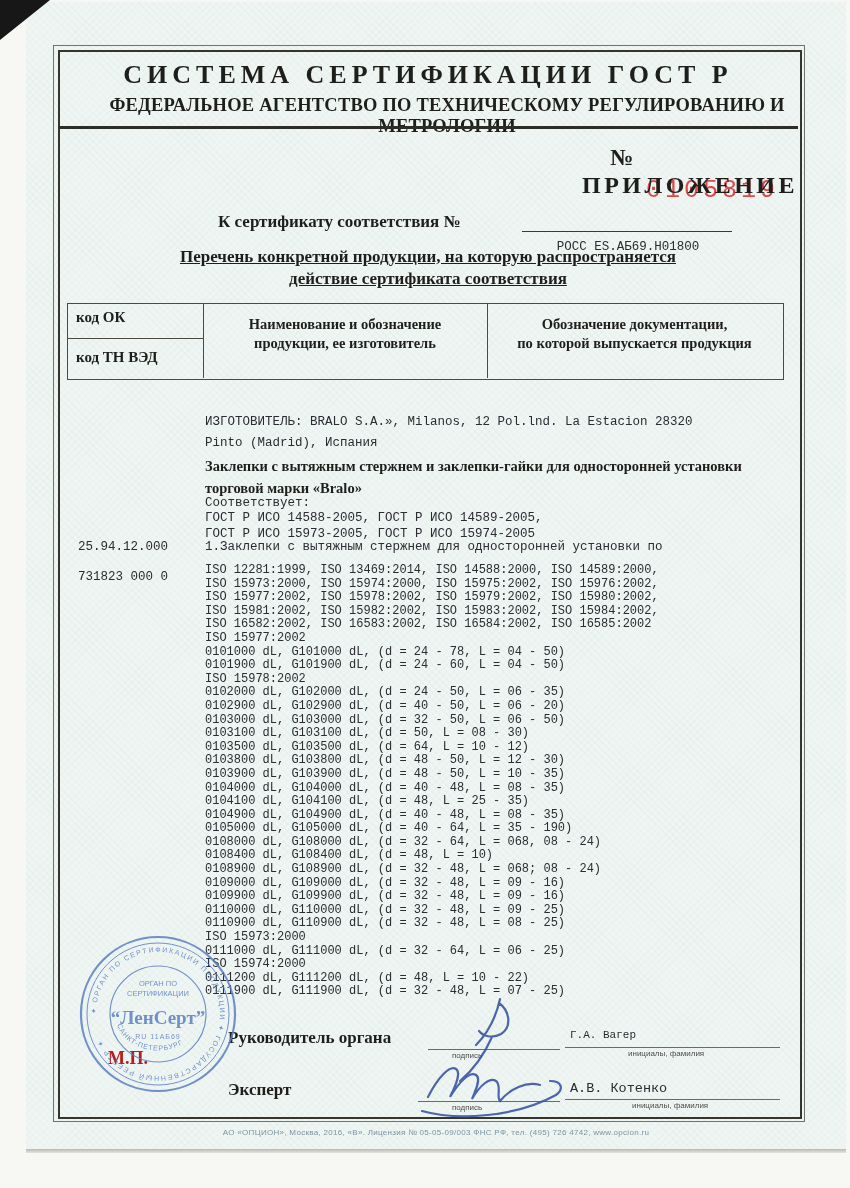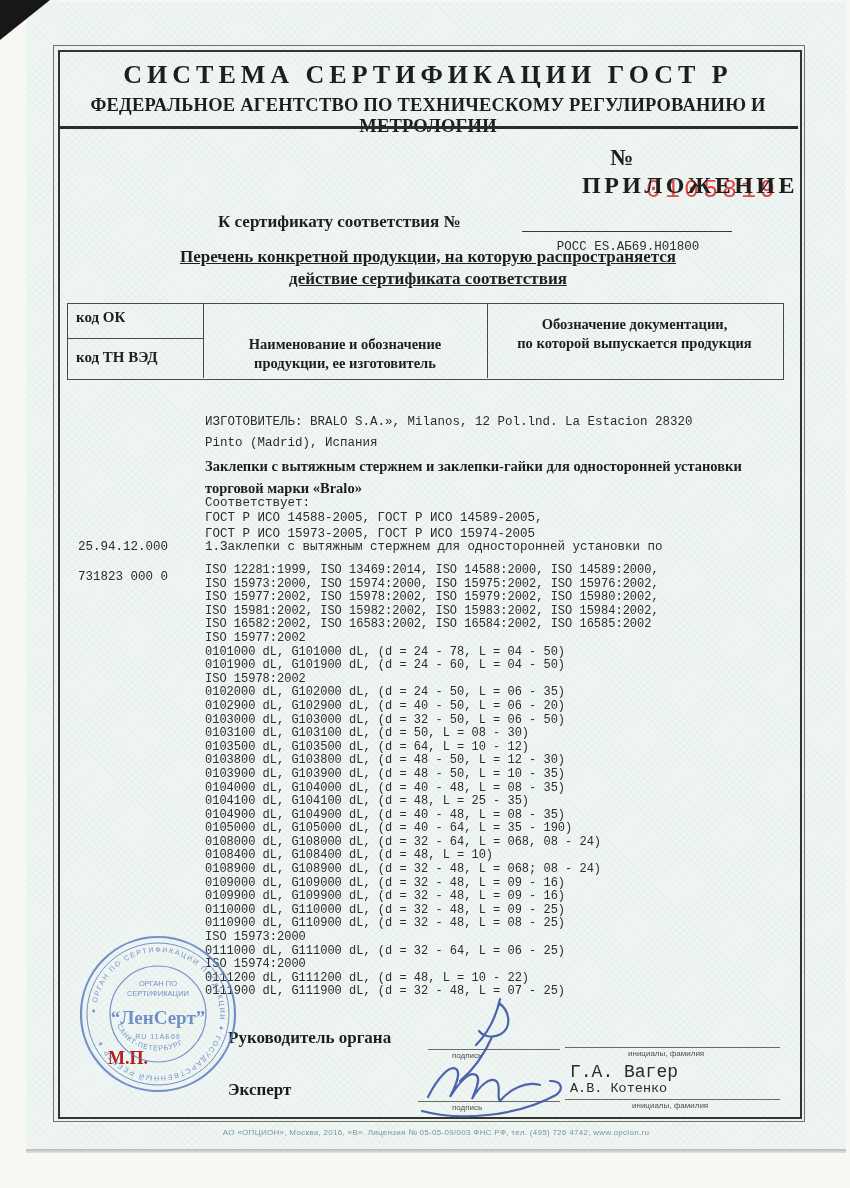--- a/index.html
+++ b/index.html
@@ -36,59 +36,59 @@
     border:2.5px solid #35352e;
   }
   .abs{position:absolute;}
   .serif-b{font-family:"Liberation Serif",serif;font-weight:700;color:#1e1e1b;}
   .mono{font-family:"Liberation Mono","DejaVu Sans Mono",monospace;color:#2b2b31;}
   .center{text-align:center;}
   .prewrap{white-space:pre;}
   .preline{white-space:pre-line;}
 
   .sys-title{left:58px;top:60px;width:740px;font-size:26px;letter-spacing:5px;}
-  .agency{left:58px;top:95px;width:740px;font-size:18.5px;letter-spacing:0.2px;}
+  .agency{left:58px;top:95px;width:740px;font-size:18.5px;letter-spacing:0.2px;padding-left:19px;}
   .header-rule{left:59px;top:126px;width:739px;height:0;border-top:3px solid #2d2d28;}
 
   .num-sign{left:610px;top:145px;font-size:23px;color:#1e1e1b;}
   .num-digits{left:646px;top:140px;font-size:25px;letter-spacing:4px;font-weight:500;margin-top:36px;}
 
   .app-title{left:58px;top:172px;width:740px;font-size:24px;letter-spacing:3.5px;text-align:right;}
 
   .cert-label{left:218px;top:212px;font-size:17px;}
   .cert-value{left:528px;top:204px;width:200px;font-size:12.5px;text-align:center;margin-top:36px;}
   .cert-underline{left:522px;top:231px;width:210px;height:0;border-top:1.5px solid #3a3a35;}
 
   .listing-title{left:58px;top:246px;width:740px;font-size:17px;line-height:22px;text-decoration:underline;}
 
   .tbl{left:67px;top:303px;width:715px;height:75px;border:1.5px solid #4b4b44;}
   .tbl-v1{left:203px;top:303px;width:0;height:75px;border-left:1.5px solid #4b4b44;}
   .tbl-v2{left:487px;top:303px;width:0;height:75px;border-left:1.5px solid #4b4b44;}
   .tbl-h1{left:67px;top:338px;width:136px;height:0;border-top:1.5px solid #4b4b44;}
   .tbl-c1a{left:76px;top:309px;font-size:15px;font-weight:700;}
   .tbl-c1b{left:76px;top:349px;font-size:15px;font-weight:700;}
-  .tbl-c2{left:203px;top:315px;width:284px;font-size:14.5px;font-weight:700;line-height:19px;margin-top:20px;}
+  .tbl-c2{left:203px;top:315px;width:284px;font-size:14.5px;font-weight:700;line-height:19px;}
   .tbl-c3{left:487px;top:315px;width:295px;font-size:14.5px;font-weight:700;line-height:19px;}
 
   .manufacturer{left:205px;top:412px;font-size:12.5px;line-height:21px;}
   .product-desc{left:205px;top:456px;font-size:14.5px;line-height:21.5px;}
   .conformity{left:205px;top:496px;font-size:12.5px;line-height:15.3px;}
   .item-title{left:205px;top:540px;font-size:12.5px;}
   .code-ok{left:78px;top:540px;font-size:12.5px;}
   .code-tnved{left:78px;top:570px;font-size:12.5px;}
   .iso-block{left:205px;top:564px;font-size:12px;line-height:13.6px;}
 
   .sig-head-label{left:228px;top:1028px;font-size:17px;}
   .sig-expert-label{left:228px;top:1080px;font-size:17px;}
   .sig-rule{height:0;border-top:1px solid #6b6b64;}
   .sig-rule-1{left:428px;top:1049px;width:132px;}
   .sig-rule-2{left:418px;top:1101px;width:142px;}
   .name-rule-1{left:565px;top:1047px;width:215px;}
   .name-rule-2{left:565px;top:1099px;width:215px;}
-  .head-name{left:570px;top:1029px;font-size:18px;margin-top:33px;}
+  .head-name{left:570px;top:1029px;font-size:11px;}
   .expert-name{left:570px;top:1081px;font-size:13.5px;}
   .tiny-caption{font-family:"Liberation Sans",sans-serif;font-size:8px;color:#4e4e49;}
   .cap-sign-1{left:452px;top:1051px;}
   .cap-sign-2{left:452px;top:1103px;}
   .cap-name-1{left:628px;top:1049px;}
   .cap-name-2{left:632px;top:1101px;}
   .mp-label{left:108px;top:1048px;font-size:18px;font-weight:700;color:#b91c1c;}
 
   .stamp-svg{left:73px;top:929px;width:170px;height:170px;opacity:0.85;}
   .ink-svg{left:400px;top:985px;width:230px;height:145px;opacity:0.9;}

